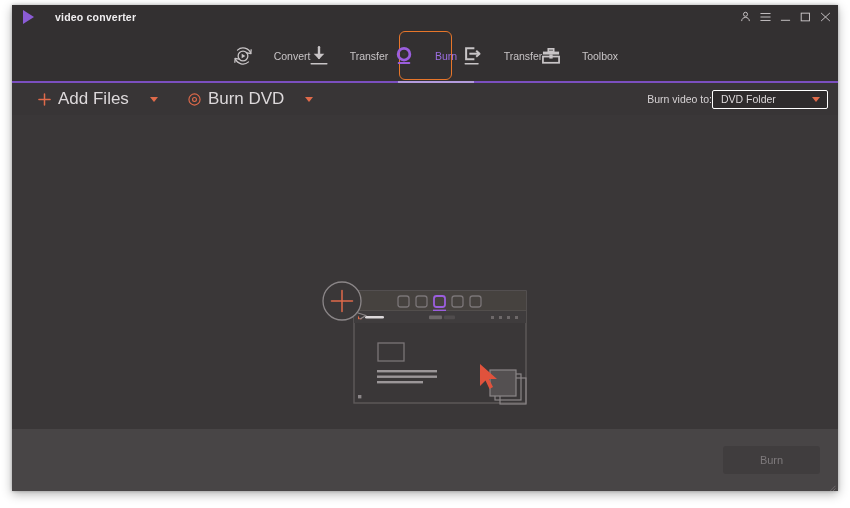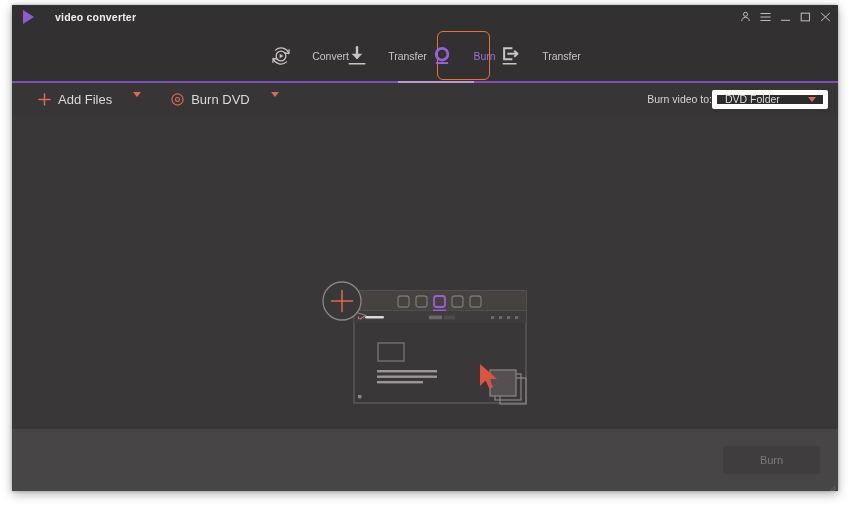--- a/index.html
+++ b/index.html
@@ -108,44 +108,45 @@
     background: #383536;
     display: flex;
     align-items: center;
     flex: 0 0 auto;
     position: relative;
     padding: 0 10px 0 26px;
     box-sizing: border-box;
   }
   .tb-btn {
     display: flex;
+    align-items: center;
     gap: 7px;
     color: #ddd9db;
-    font-size: 13px;
+    font-size: 17px;
   }
   .tb-btn .bi { display: flex; align-items: center; }
   .caret {
     width: 0; height: 0;
     border-left: 4.5px solid transparent;
     border-right: 4.5px solid transparent;
     border-top: 5px solid #e06a4a;
     margin-left: 14px;
   }
   .tb-gap { width: 30px; }
 
   .burn-to {
     margin-left: auto;
     display: flex;
     align-items: center;
   }
   .burn-to-label { color: #d7d3d5; font-size: 10.5px; }
   .select-box {
     width: 116px; height: 19px;
     background: #2e2b2c;
-    border: 5px solid #ffffff;
+    border: 1px solid #ffffff;
     border-radius: 2px;
     display: flex;
     align-items: center;
     padding: 0 8px;
     box-sizing: border-box;
     position: relative;
   }
   .select-val { color: #ddd9db; font-size: 10.5px; }
   .select-caret {
     position: absolute; right: 7px;
@@ -283,20 +284,31 @@
         <svg width="22" height="22" viewBox="0 0 24 24">
           <path d="M13.5 3.5H4.5v12h9" fill="none" stroke="#c8c4c6" stroke-width="2.2"></path>
           <path d="M8 9.5h10.5" stroke="#c8c4c6" stroke-width="2.2"></path>
           <path d="M15.5 6.3l3.6 3.2 -3.6 3.2" fill="none" stroke="#c8c4c6" stroke-width="2.2" stroke-linejoin="round"></path>
           <path d="M3.5 20.4h14" stroke="#c8c4c6" stroke-width="1.6" stroke-linecap="round"></path>
         </svg>
       </div>
       <div class="tlabel">Transfer</div>
     </div>
 
+    <div class="tab">
+      <div class="ticon">
+        <svg width="22" height="22" viewBox="0 0 24 24">
+          <path d="M9 4.2h6v2.6H9z" fill="none" stroke="#c8c4c6" stroke-width="1.7"></path>
+          <rect x="3.2" y="7.2" width="17.6" height="3.2" fill="#c8c4c6"></rect>
+          <rect x="3.2" y="12.6" width="17.6" height="6.8" fill="none" stroke="#c8c4c6" stroke-width="1.9"></rect>
+          <rect x="10.2" y="10.2" width="3.6" height="4.6" fill="#c8c4c6"></rect>
+        </svg>
+      </div>
+      <div class="tlabel">Toolbox</div>
+    </div>
 
     <div class="purple-rule"></div>
     <div class="purple-rule-hl"></div>
   </div>
 
   <div class="toolbar">
 
     <div class="tb-btn">
       <span class="bi">
         <svg width="13" height="13" viewBox="0 0 14 14">

